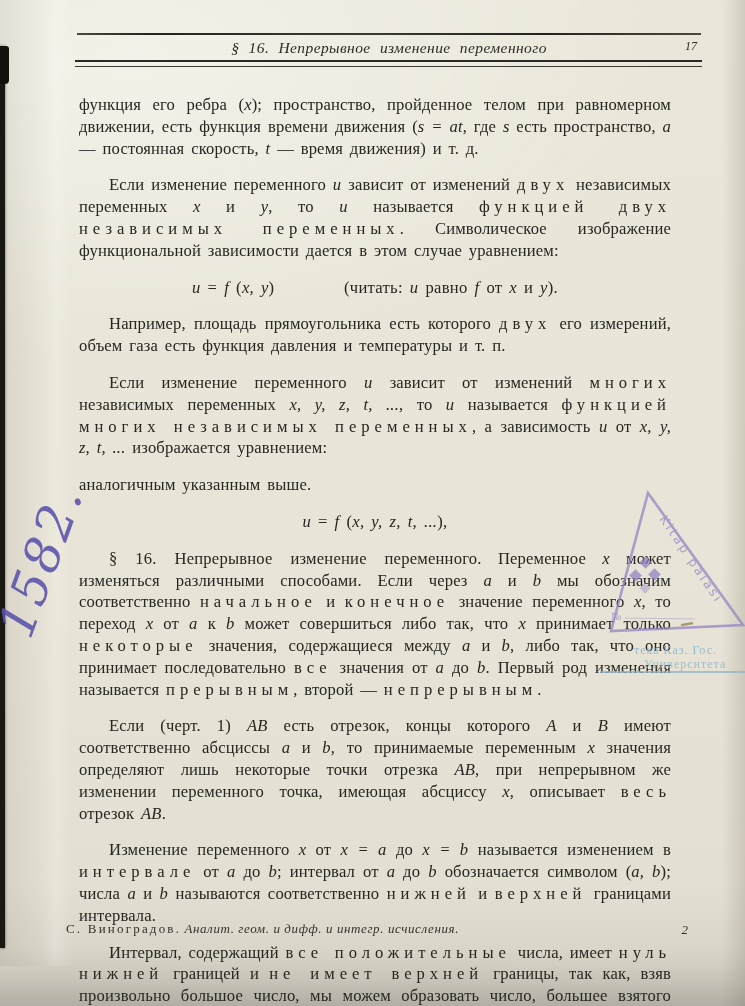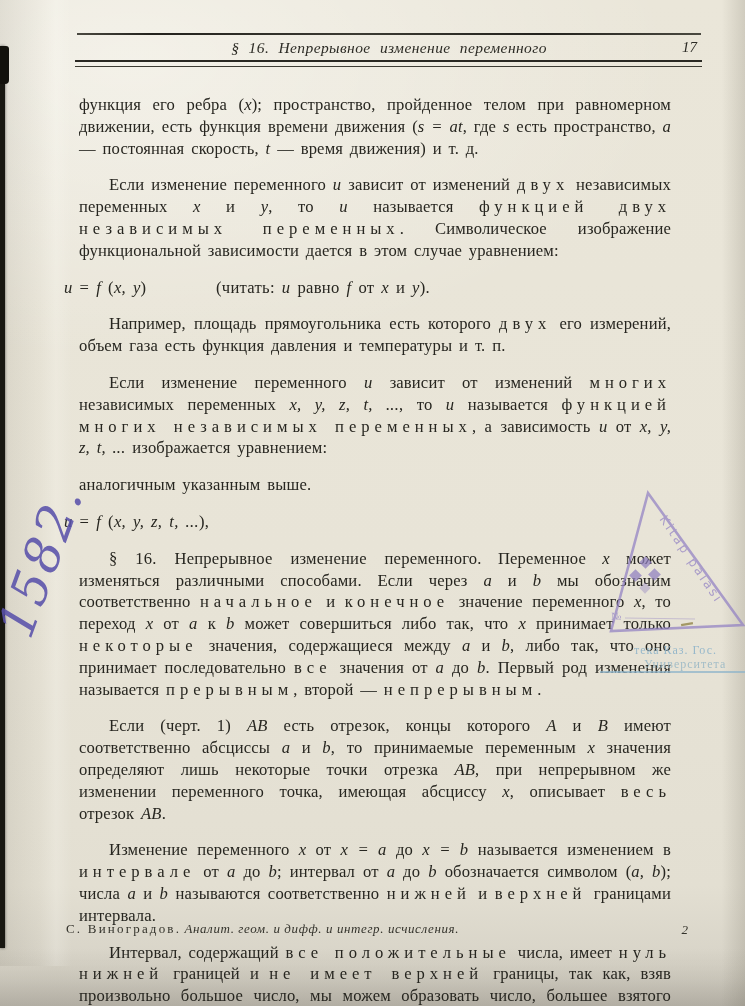--- a/index.html
+++ b/index.html
@@ -27,36 +27,36 @@
   .edge-left{position:absolute;left:0;top:46px;width:5px;height:902px;background:#191812;
     box-shadow:0 0 3px rgba(0,0,0,0.6);}
   .edge-left-blob{position:absolute;left:0;top:46px;width:9px;height:38px;background:#12110c;border-radius:0 3px 4px 0;}
 
   
   .rule-top{position:absolute;left:77px;top:33px;width:624px;height:2px;
     background:linear-gradient(90deg,#4a4940 0%,#23221d 12%,#3c3b33 45%,#23221d 75%,#4a4940 100%);}
   .header-row{position:absolute;left:77px;top:39px;width:624px;height:20px;}
   .running-title{position:absolute;left:0;right:0;text-align:center;
     font-style:italic;font-size:15.5px;color:#2c2b25;word-spacing:5px;letter-spacing:0.4px;}
-  .page-number{position:absolute;right:4px;top:0;font-style:italic;font-size:15px;color:#2c2b25;}
+  .page-number{position:absolute;right:4px;top:0;font-style:italic;font-size:12px;color:#2c2b25;}
   .rule-bottom{position:absolute;left:75px;top:60px;width:627px;height:4px;
     border-top:2px solid #2a2923;border-bottom:1px solid #3c3b33;}
 
   
   .text-body{
     position:absolute;left:64px;top:79px;width:622px;
     font-size:16.6px;line-height:21.8px;color:#272620;
     word-spacing:2.5px;letter-spacing:0.15px;
   }
   .para{margin:15px;text-align:justify;}
   .para.indent{text-indent:30px;}
   .seg-i{font-style:italic;}
   .seg-sp{letter-spacing:0.3em;}
   .seg-b{font-weight:normal;letter-spacing:0.2px;word-spacing:4px;}
-  .formula{white-space:pre-wrap;margin:7px 0;letter-spacing:0.3px;}
+  .formula{text-align:center;white-space:pre-wrap;margin:7px 0;letter-spacing:0.3px;}
 
   
   .footer{position:absolute;left:66px;top:921px;width:622px;height:18px;font-size:13px;color:#33322b;}
   .footer-author{letter-spacing:2.2px;}
   .footer-title{font-style:italic;letter-spacing:0.6px;}
   .footer-sheet{position:absolute;right:0;top:1px;font-style:italic;}
 
   
   .handwritten{
     position:absolute;left:-64px;top:532px;width:210px;text-align:center;

